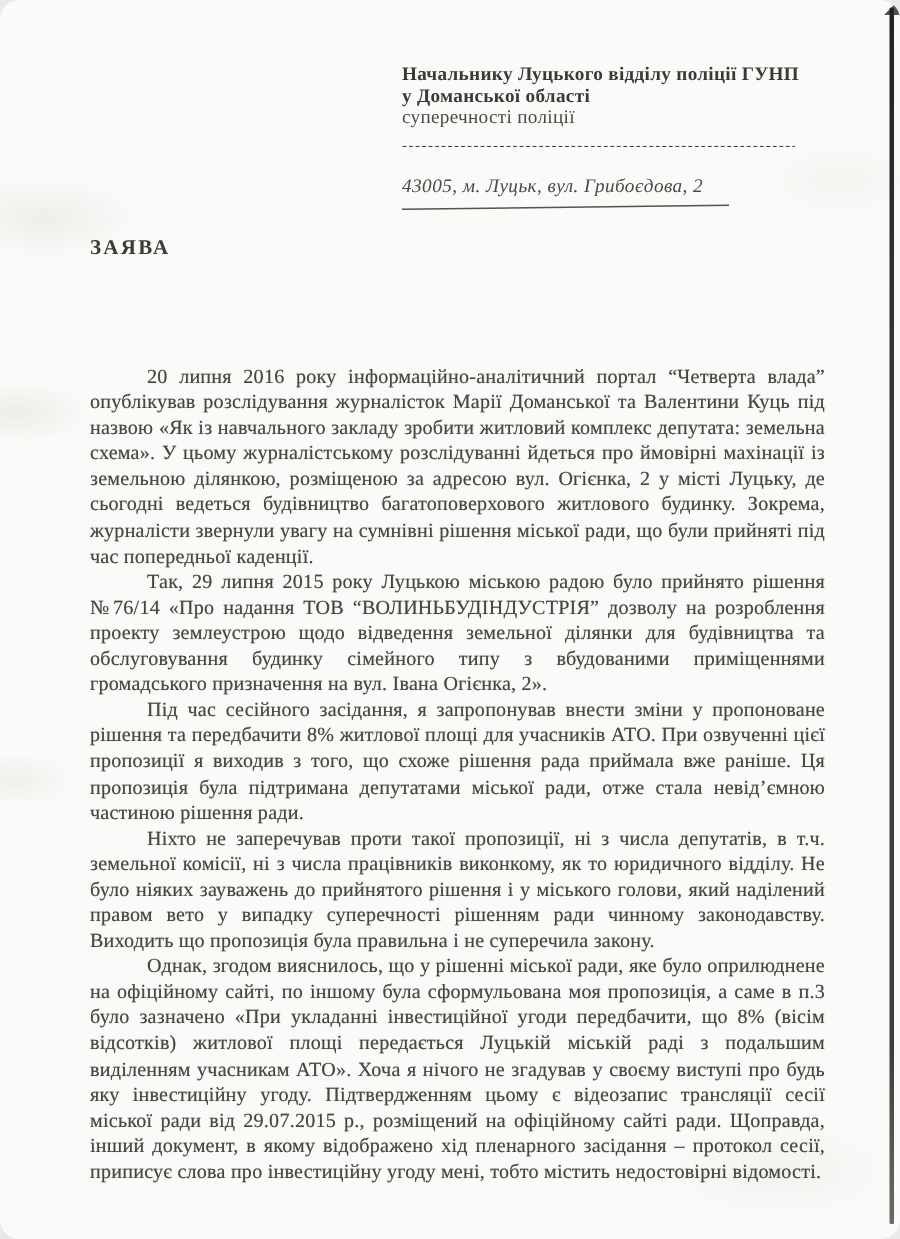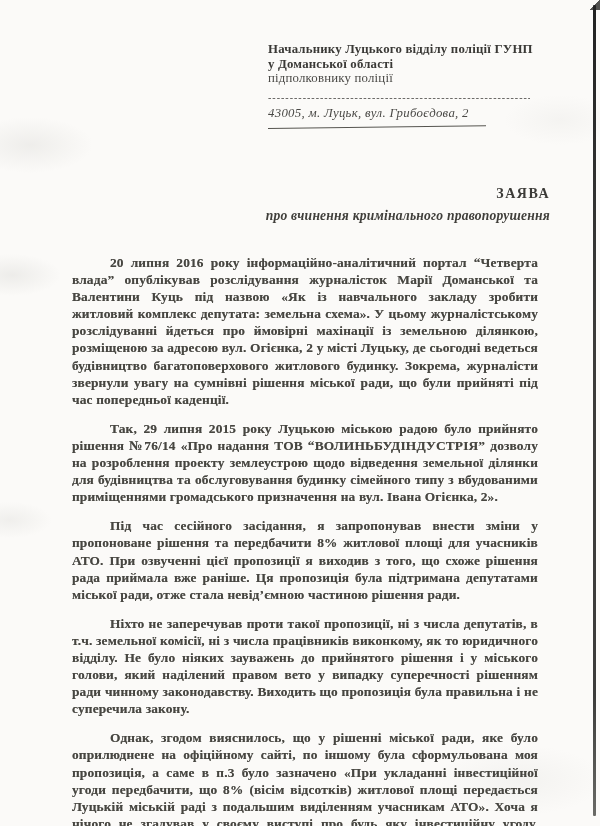--- a/index.html
+++ b/index.html
@@ -13,20 +13,21 @@
     width:600px;height:826px;
     background:
       radial-gradient(ellipse 90px 40px at 30px 145px, rgba(180,180,175,.18), transparent 70%),
       radial-gradient(ellipse 70px 30px at 12px 275px, rgba(180,180,175,.20), transparent 70%),
       radial-gradient(ellipse 60px 26px at 10px 520px, rgba(180,180,175,.16), transparent 70%),
       radial-gradient(ellipse 120px 50px at 520px 780px, rgba(185,185,180,.12), transparent 70%),
       radial-gradient(ellipse 80px 36px at 560px 120px, rgba(185,185,180,.10), transparent 70%),
       #fbfaf8;
     overflow:hidden;
     color:#45443f;
+    border-radius:13px;
   }
   
   .edge-line{
     position:absolute; right:4px; top:5px; bottom:10px; width:3px;
     background:linear-gradient(#222 0%, #3c3c3a 40%, #3c3c3a 85%, #6a6a66 100%);
     border-radius:1px;
   }
   .edge-corner{
     position:absolute; right:0; top:0; width:14px; height:10px;
     background:linear-gradient(135deg, transparent 55%, rgba(40,40,38,.8) 56%);
@@ -35,64 +36,63 @@
     position:absolute; left:268px; top:42px; width:278px;
     font-size:12.8px; line-height:14.6px; color:#4a4946;
     letter-spacing:.2px;
   }
   .recipient .bold{font-weight:bold; color:#3a3936;}
   .dash-sep{
     margin-top:5px; height:10px; overflow:hidden; white-space:nowrap;
     font-size:10px; letter-spacing:1px; color:#4a4946; width:262px;
   }
   .addr{
-    font-style:italic; margin-top:5px; color:#4a4946; letter-spacing:.3px;
+    font-style:italic; margin-top:16px; color:#4a4946; letter-spacing:.3px;
   }
   .addr-underline{
     margin-top:8px; width:218px; border-top:1.4px solid #55544f;
     transform:rotate(-0.7deg); transform-origin:left center;
   }
   .title-block{
-    position:absolute; left:60px; top:186px; width:490px; text-align:right;
+    position:absolute; left:60px; top:158px; width:490px; text-align:left;
   }
   .title-main{
     font-weight:bold; font-size:14px; letter-spacing:1.5px; color:#3c3b38;
   }
   .title-sub{
     margin-top:6px; font-weight:bold; font-style:italic;
     font-size:13.6px; color:#403f3b; letter-spacing:.2px;
   }
   .bodytext{
     position:absolute; left:60px; top:242px; width:490px;
     font-size:13.4px; line-height:17.1px; text-align:justify;
     color:#474641; letter-spacing:.15px;
     text-shadow:0 0 .5px rgba(70,69,64,.55);
   }
-  .bodytext p{margin:12px; text-indent:38px;font-weight:bold;}
+  .bodytext p{margin:0; text-indent:38px;}
 </style>
 </head>
 <body>
 
 <div class="doc">
 
   <div class="edge-corner"></div>
   <div class="edge-line"></div>
 
   <div class="recipient">
     <div class="bold">Начальнику Луцького відділу поліції ГУНП</div>
     <div class="bold">у Доманської області</div>
-    <div>підполковнику поліції</div>
+    <div>суперечності поліції</div>
     <div class="dash-sep">--------------------------------------------------------------</div>
     <div class="addr">43005, м. Луцьк, вул. Грибоєдова, 2</div>
     <div class="addr-underline"></div>
   </div>
 
   <div class="title-block">
     <div class="title-main">ЗАЯВА</div>
-    <div class="title-sub">про вчинення кримінального правопорушення</div>
   </div>
 
   <div class="bodytext">
     <p>20 липня 2016 року інформаційно-аналітичний портал “Четверта влада” опублікував розслідування журналісток Марії Доманської та Валентини Куць під назвою «Як із навчального закладу зробити житловий комплекс депутата: земельна схема». У цьому журналістському розслідуванні йдеться про ймовірні махінації із земельною ділянкою, розміщеною за адресою вул. Огієнка, 2 у місті Луцьку, де сьогодні ведеться будівництво багатоповерхового житлового будинку. Зокрема, журналісти звернули увагу на сумнівні рішення міської ради, що були прийняті під час попередньої каденції.</p>
     <p>Так, 29 липня 2015 року Луцькою міською радою було прийнято рішення №76/14 «Про надання ТОВ “ВОЛИНЬБУДІНДУСТРІЯ” дозволу на розроблення проекту землеустрою щодо відведення земельної ділянки для будівництва та обслуговування будинку сімейного типу з вбудованими приміщеннями громадського призначення на вул. Івана Огієнка, 2».</p>
     <p>Під час сесійного засідання, я запропонував внести зміни у пропоноване рішення та передбачити 8% житлової площі для учасників АТО. При озвученні цієї пропозиції я виходив з того, що схоже рішення рада приймала вже раніше. Ця пропозиція була підтримана депутатами міської ради, отже стала невід’ємною частиною рішення ради.</p>
     <p>Ніхто не заперечував проти такої пропозиції, ні з числа депутатів, в т.ч. земельної комісії, ні з числа працівників виконкому, як то юридичного відділу. Не було ніяких зауважень до прийнятого рішення і у міського голови, який наділений правом вето у випадку суперечності рішенням ради чинному законодавству. Виходить що пропозиція була правильна і не суперечила закону.</p>
     <p>Однак, згодом вияснилось, що у рішенні міської ради, яке було оприлюднене на офіційному сайті, по іншому була сформульована моя пропозиція, а саме в п.3 було зазначено «При укладанні інвестиційної угоди передбачити, що 8% (вісім відсотків) житлової площі передається Луцькій міській раді з подальшим виділенням учасникам АТО». Хоча я нічого не згадував у своєму виступі про будь яку інвестиційну угоду. Підтвердженням цьому є відеозапис трансляції сесії міської ради від 29.07.2015 р., розміщений на офіційному сайті ради. Щоправда, інший документ, в якому відображено хід пленарного засідання – протокол сесії, приписує слова про інвестиційну угоду мені, тобто містить недостовірні відомості.</p>
   </div>
 

